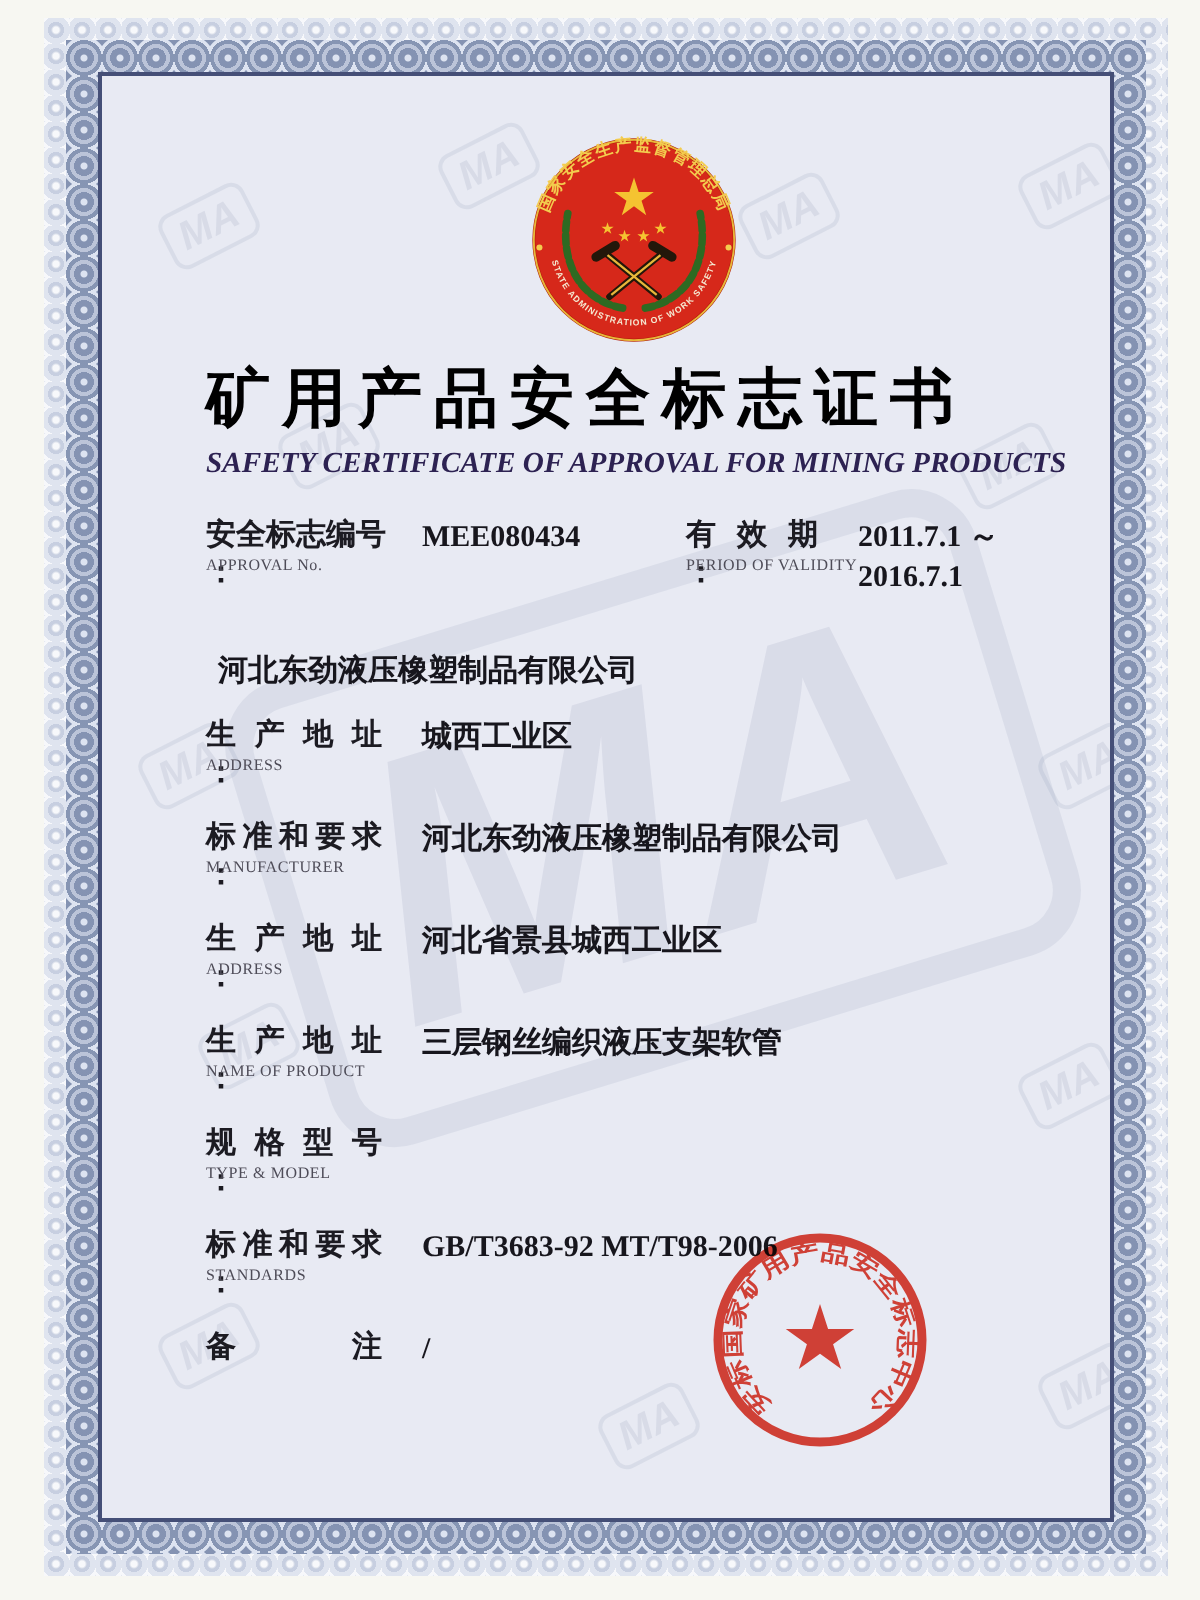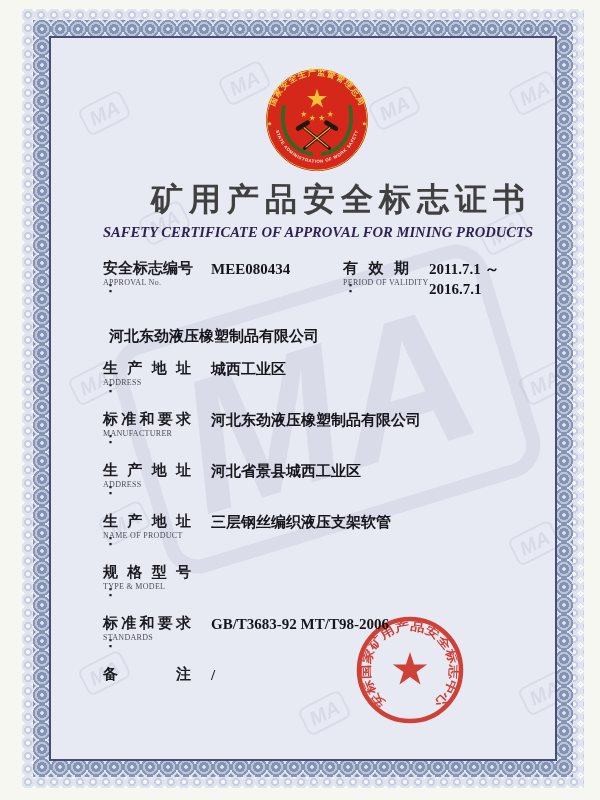--- a/index.html
+++ b/index.html
@@ -44,22 +44,22 @@
     position:absolute;left:80px;top:250px;transform:rotate(-17deg);
     font-family:"Liberation Sans","DejaVu Sans",sans-serif;
     font-weight:bold;font-style:italic;font-size:190px;line-height:1;
     color:rgba(126,136,168,.14);border:14px solid rgba(126,136,168,.13);
     border-radius:34px;padding:12px 34px;
   }
   
   .content{position:relative;z-index:2;padding:0 24px 0 52px;}
   .emblem{display:block;margin:30px auto 0;}
   .title{
-    margin-top:6px;text-align:right;font-size:32px;font-weight:bold;
-    letter-spacing:6px;color:#404040;white-space:nowrap;
+    margin-top:6px;text-align:left;font-size:32px;font-weight:bold;
+    letter-spacing:6px;color:#000000;white-space:nowrap;
   }
   .subtitle{
     margin-top:2px;text-align:center;font-size:14.6px;font-weight:bold;
     color:#2d2252;letter-spacing:0px;white-space:nowrap;font-style:italic;
   }
   .fld{display:flex;align-items:flex-start;margin-bottom:13px;}
   .lab{width:102px;flex:0 0 102px;position:relative;}
   .cn{
     display:inline-block;width:88px;font-size:15px;font-weight:bold;
     line-height:19px;text-align:justify;text-align-last:justify;vertical-align:top;

